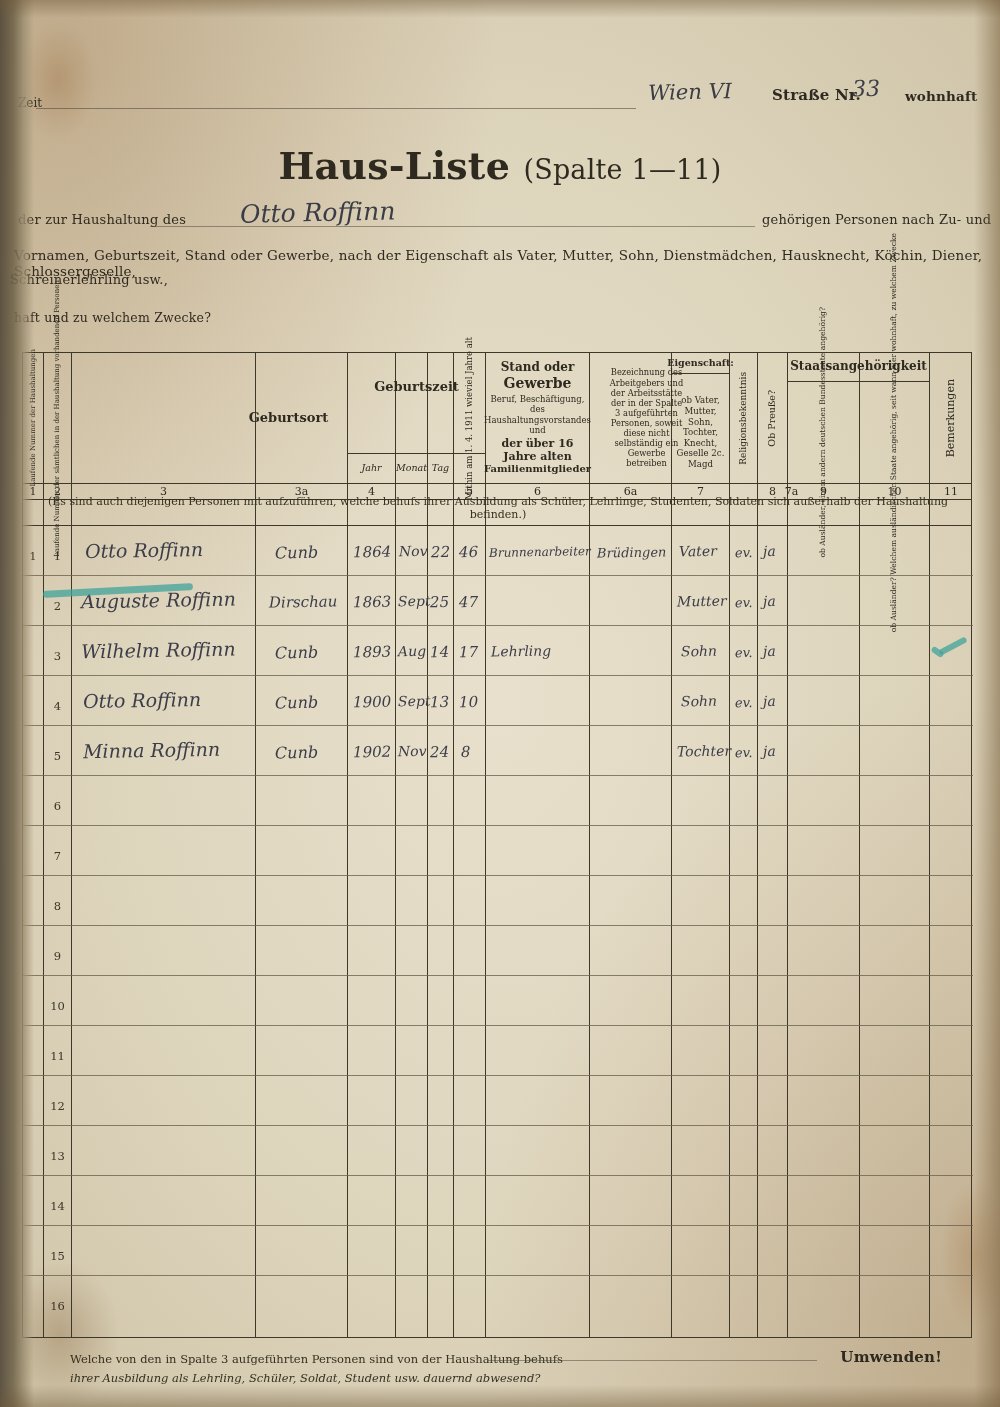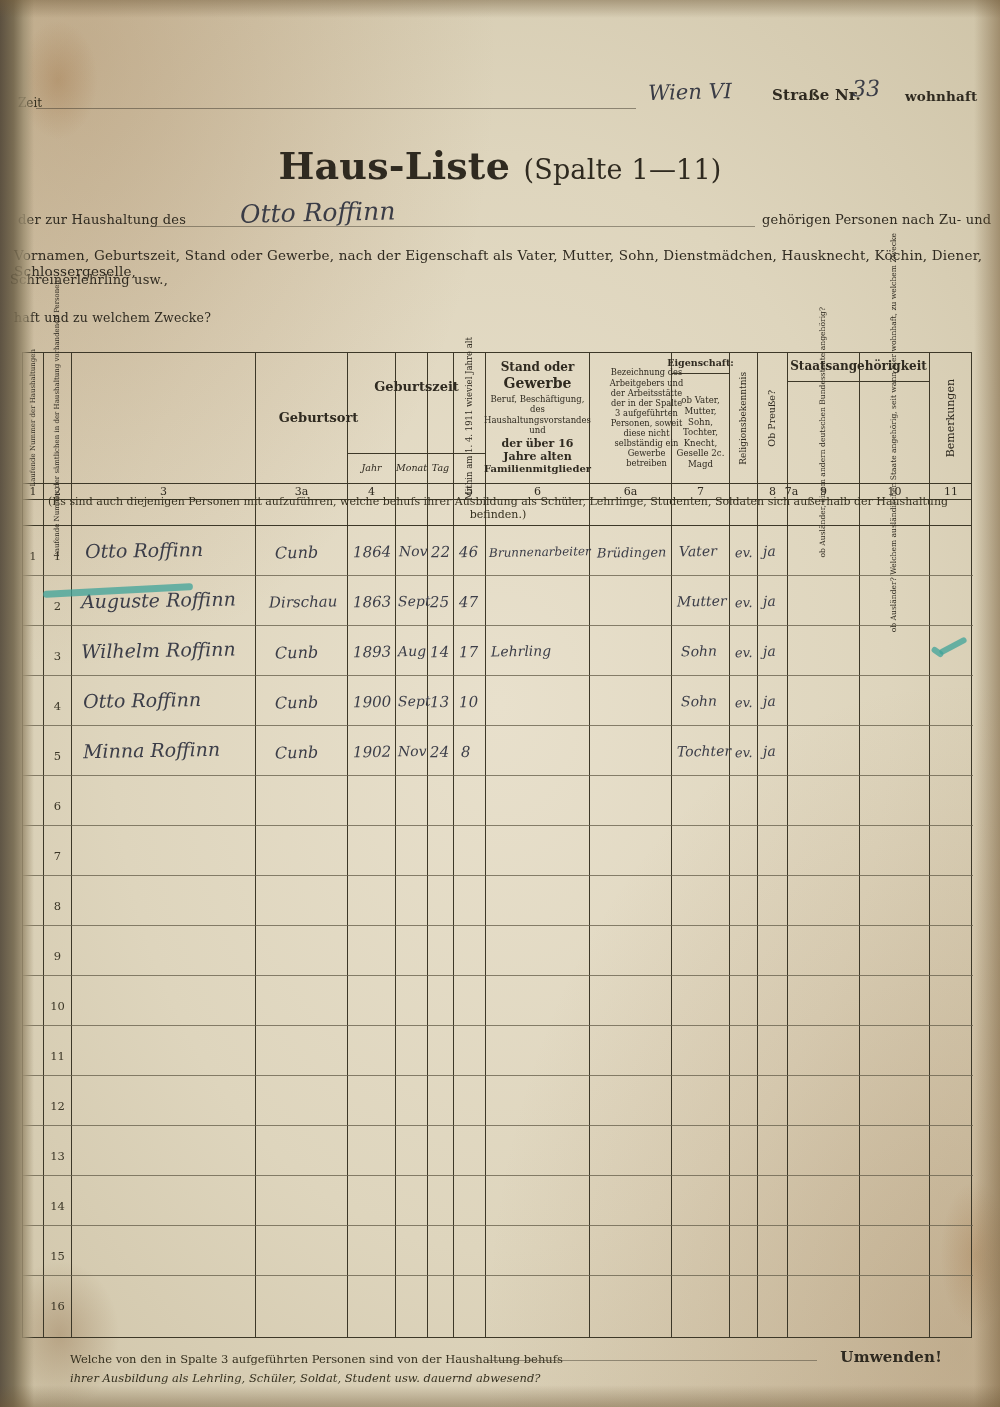--- a/index.html
+++ b/index.html
@@ -263,21 +263,21 @@
       <div class="hline" style="top:20px; left:648px; width:58px; background:#3d3828;"></div>
 
       <div class="colhead" style="left:0px; width:20px;">
         <span class="vert" style="font-size:7px">Laufende Nummer der Haushaltungen</span>
       </div>
       <div class="colhead" style="left:21px; width:27px;">
         <span class="vert" style="font-size:7px">Laufende Nummer der sämtlichen in der Haushaltung vorhandenen Personen</span>
       </div>
 
 
-      <div class="colhead" style="left:250px; width:91px;">
+      <div class="colhead" style="left:220px; width:91px;">
         <span class="mid" style="font-size:13px">Geburtsort</span>
       </div>
 
       <div class="colhead" style="left:325px; width:137px; align-items:flex-start; padding-top:26px;">
         <span class="mid" style="font-size:13px; width:100%;">Geburtszeit</span>
       </div>
       <div class="colhead" style="left:325px; width:47px; top:100px; height:30px; font-size:9.5px; font-style:italic;">
         <span>Jahr</span>
       </div>
       <div class="colhead" style="left:373px; width:31px; top:100px; height:30px; font-size:9.5px; font-style:italic;">

